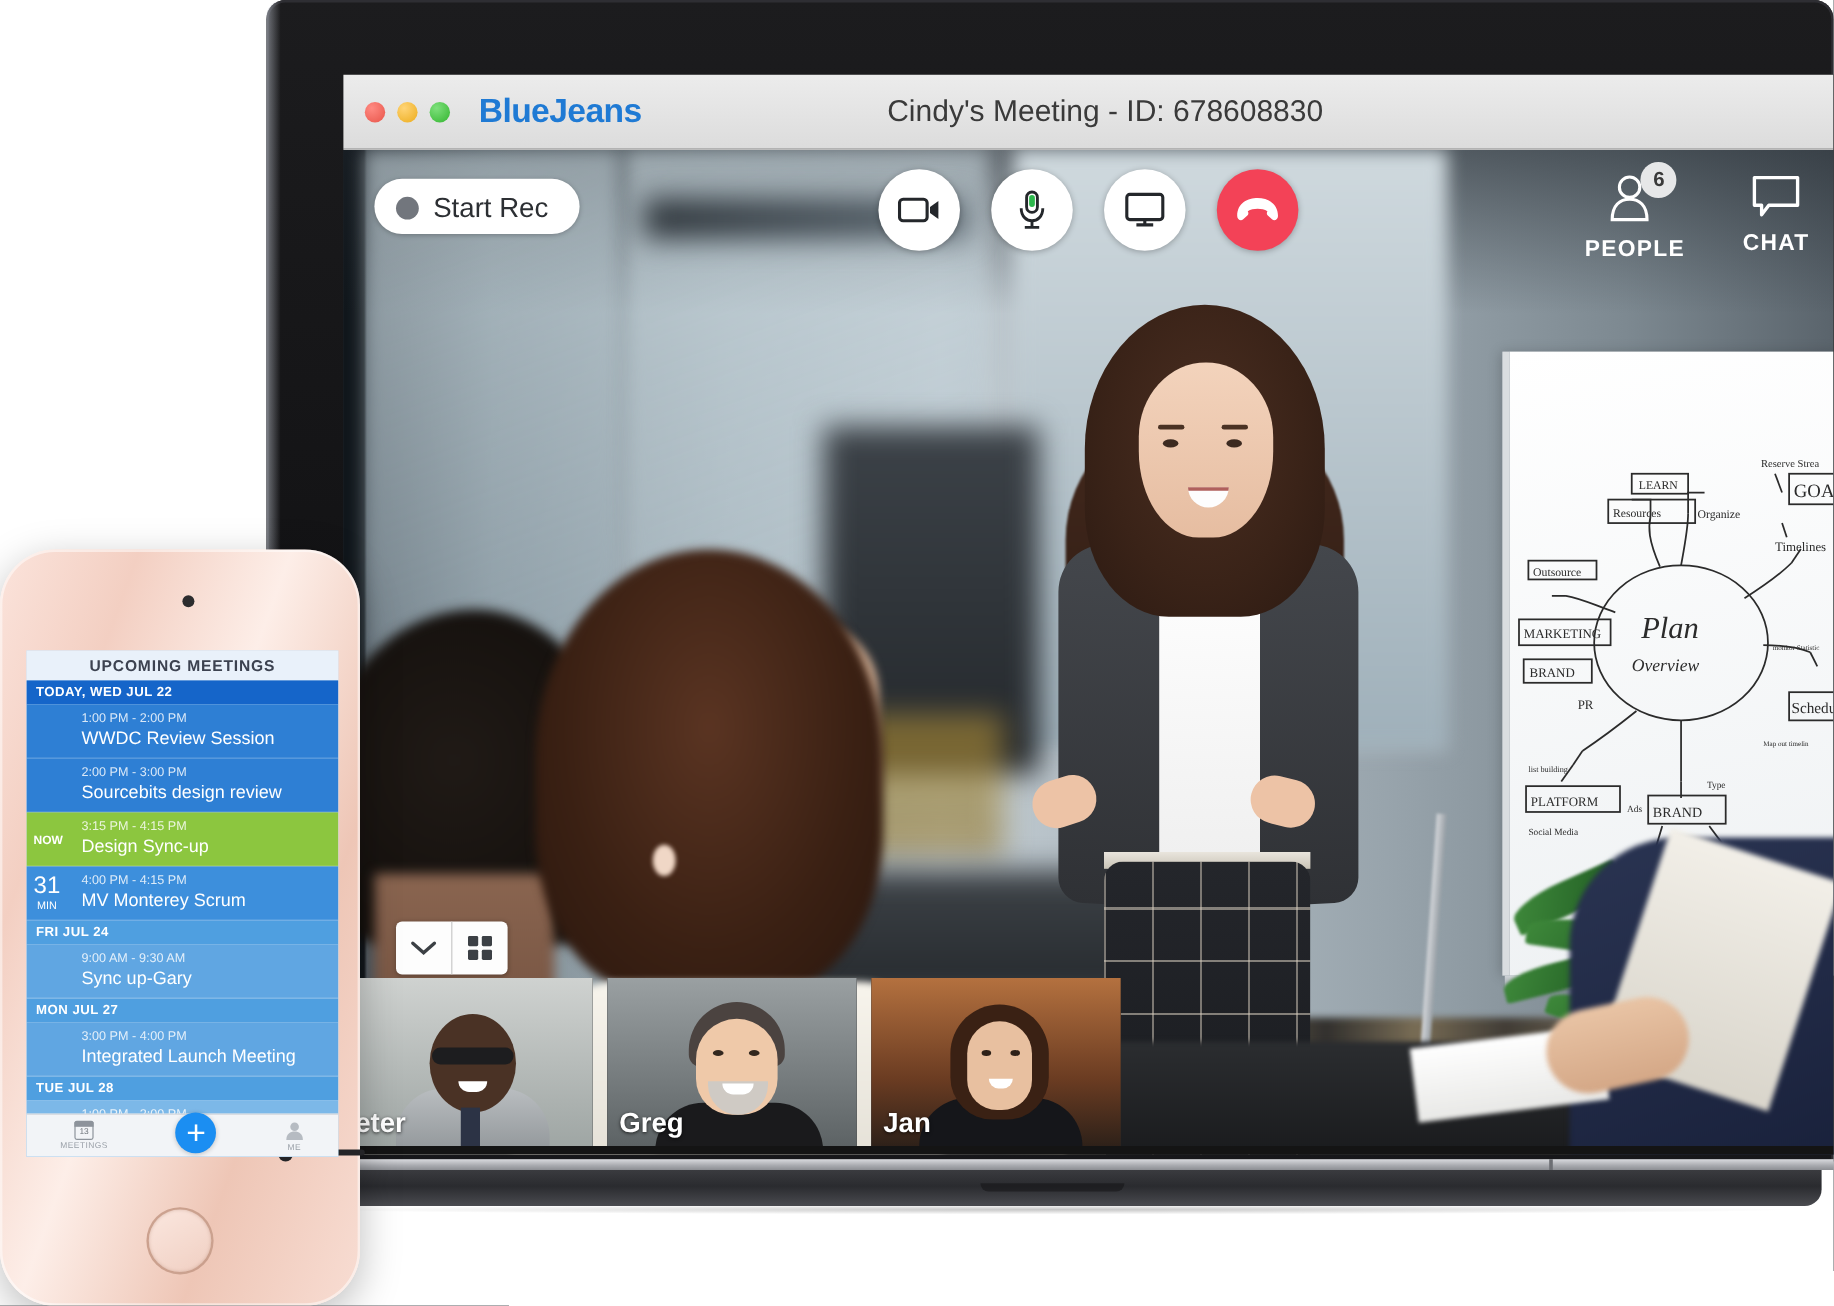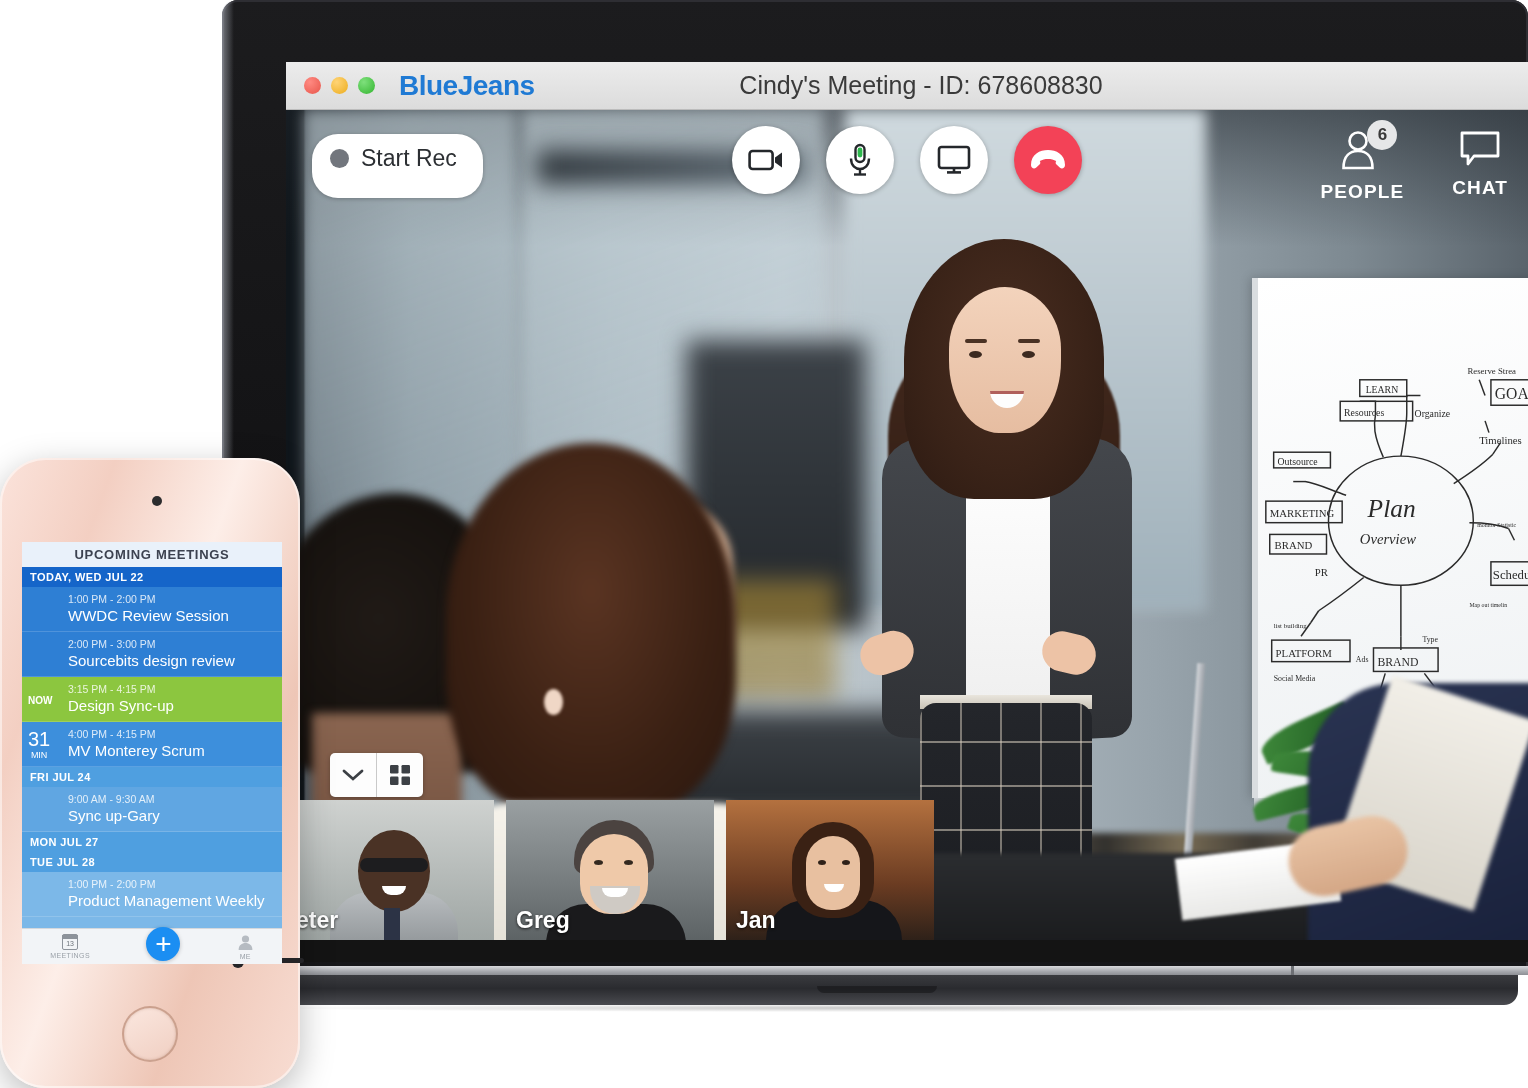--- a/index.html
+++ b/index.html
@@ -60,21 +60,21 @@
   .app-window {
     position: absolute;
     left: 64px; top: 62px;
     width: 1242px; height: 900px;
     background: #000;
     overflow: hidden;
   }
 
   .titlebar {
     position: relative;
-    height: 48px;
+    height: 63px;
     background: linear-gradient(180deg,#ececec,#dcdcdc);
     border-bottom: 1px solid #bcbcbc;
     display: flex; align-items: center;
   }
   .traffic { display:flex; gap:10px; margin-left: 18px; }
   .dot { width: 17px; height: 17px; border-radius: 50%; }
   .dot.red    { background: radial-gradient(circle at 34% 30%, #ff8a82, #e8554a); }
   .dot.yellow { background: radial-gradient(circle at 34% 30%, #ffd476, #ecac1c); }
   .dot.green  { background: radial-gradient(circle at 34% 30%, #7ee07c, #33b52f); }
   .brand {
@@ -278,21 +278,21 @@
     position:absolute; right:330px; bottom:90px; width:8px; height:210px;
     background: linear-gradient(90deg,#d5d8dc,#9aa0a6);
     filter: blur(1.2px); transform: rotate(4deg);
   }
 
   
   .start-rec {
     position:absolute; left:26px; top:24px;
     display:flex; align-items:center; gap:12px;
     background:#fff; border-radius:26px;
-    padding: 11px 26px 26px 18px;
+    padding: 11px 26px 8px 18px;
     box-shadow: 0 1px 4px rgba(0,0,0,.25);
   }
   .rec-dot{ width:19px; height:19px; border-radius:50%; background:#72767d; }
   .rec-label{ font-size:23px; color:#2c2f33; }
 
   .ctrl-row{
     position:absolute; left:50%; transform:translateX(-50%); top:16px;
     display:flex; gap:26px; align-items:center;
   }
   .ctrl-btn{
@@ -722,20 +722,24 @@
           </div>
           <div class="time">4:00 PM - 4:15 PM</div>
           <div class="name">MV Monterey Scrum</div>
         </div>
         <div class="day-sep light">FRI JUL 24</div>
         <div class="mtg" style="background: rgb(96, 166, 226);">
           <div class="time">9:00 AM - 9:30 AM</div>
           <div class="name">Sync up-Gary</div>
         </div>
         <div class="day-sep light">MON JUL 27</div>
+        <div class="mtg" style="background: rgb(96, 166, 226);">
+          <div class="time">3:00 PM - 4:00 PM</div>
+          <div class="name">Integrated Launch Meeting</div>
+        </div>
         <div class="day-sep light">TUE JUL 28</div>
         <div class="mtg" style="background: rgb(124, 184, 232);">
           <div class="time">1:00 PM - 2:00 PM</div>
           <div class="name">Product Management Weekly</div>
         </div>
         <div class="mtg" style="background: rgb(124, 184, 232);"></div>
       </div>
 
     <div class="ph-tabbar">
       <div class="tab">

